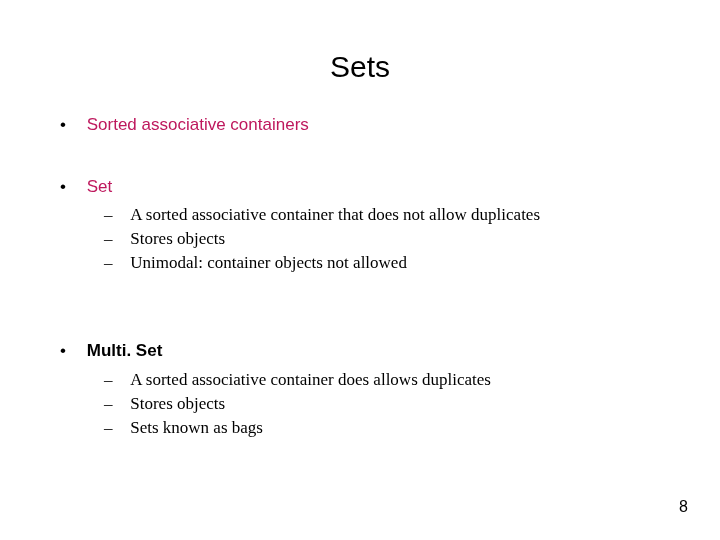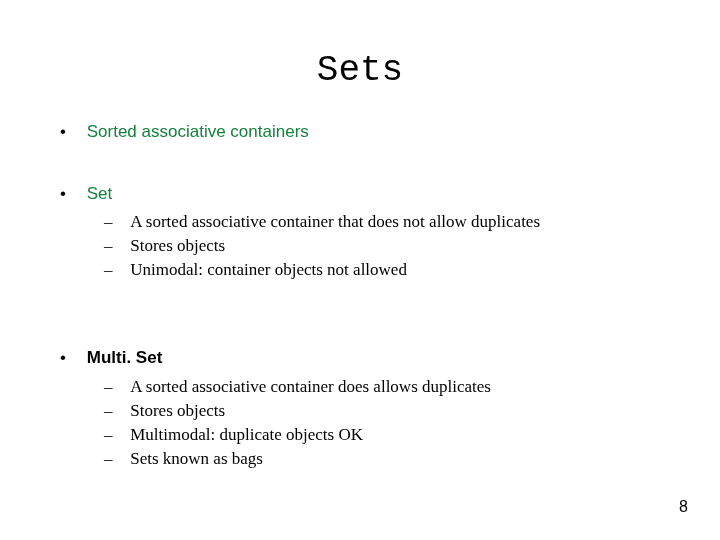--- a/index.html
+++ b/index.html
@@ -1,28 +1,28 @@
 <!DOCTYPE html>
 <html><head>
 <meta charset="utf-8">
 <style>
   * { margin: 0; padding: 0; box-sizing: border-box; }
   html, body { width: 720px; height: 540px; background: #fff; font-family: Arial, Helvetica, sans-serif; color: #000; }
   .slide { width: 720px; height: 540px; position: relative; padding: 30px 40px 30px 40px; }
-  .title { text-align: center; font-size: 36px; font-weight: 400; margin-top: 20px; margin-bottom: 30px; font-family: Liberation Mono, monospace; }
+  .title { text-align: center; font-size: 30px; font-weight: 400; margin-top: 20px; margin-bottom: 30px; }
   .content { font-size: 17px; line-height: 1.3; }
   .bullet-l1 { margin-left: 20px; margin-bottom: 6px; }
   .bullet-l1 .bullet-mark { display: inline-block; width: 22px; vertical-align: top; }
   .bullet-l1 .bullet-text { display: inline-block; vertical-align: top; }
   .bullet-l2 { margin-left: 64px; margin-bottom: 2px; font-family: Liberation Serif, serif; }
   .bullet-l2 .dash-mark { display: inline-block; width: 22px; vertical-align: top; }
   .bullet-l2 .dash-text { display: inline-block; vertical-align: top; max-width: 560px; }
   .spacer-lg { height: 34px; }
   .spacer-xl { height: 64px; }
-  .red { color: #15803d; }
+  .red { color: #be185d; }
   .bold { font-weight: 700; }
   .pagenum { position: absolute; right: 32px; bottom: 24px; font-size: 16px; }
 </style>
 </head>
 <body>
 
 <div class="slide">
 
   <div class="title">Sets</div>
 
@@ -61,23 +61,19 @@
     <div class="bullet-l2">
       <span class="dash-mark">–</span>
       <span class="dash-text">A sorted associative container does allows duplicates</span>
     </div>
     <div class="bullet-l2">
       <span class="dash-mark">–</span>
       <span class="dash-text">Stores objects</span>
     </div>
     <div class="bullet-l2">
       <span class="dash-mark">–</span>
-      <span class="dash-text">Multimodal:  duplicate objects OK</span>
-    </div>
-    <div class="bullet-l2">
-      <span class="dash-mark">–</span>
       <span class="dash-text">Sets known as bags</span>
     </div>
 
   </div>
 
   <div class="pagenum">8</div>
 </div>
 
 </body></html>

